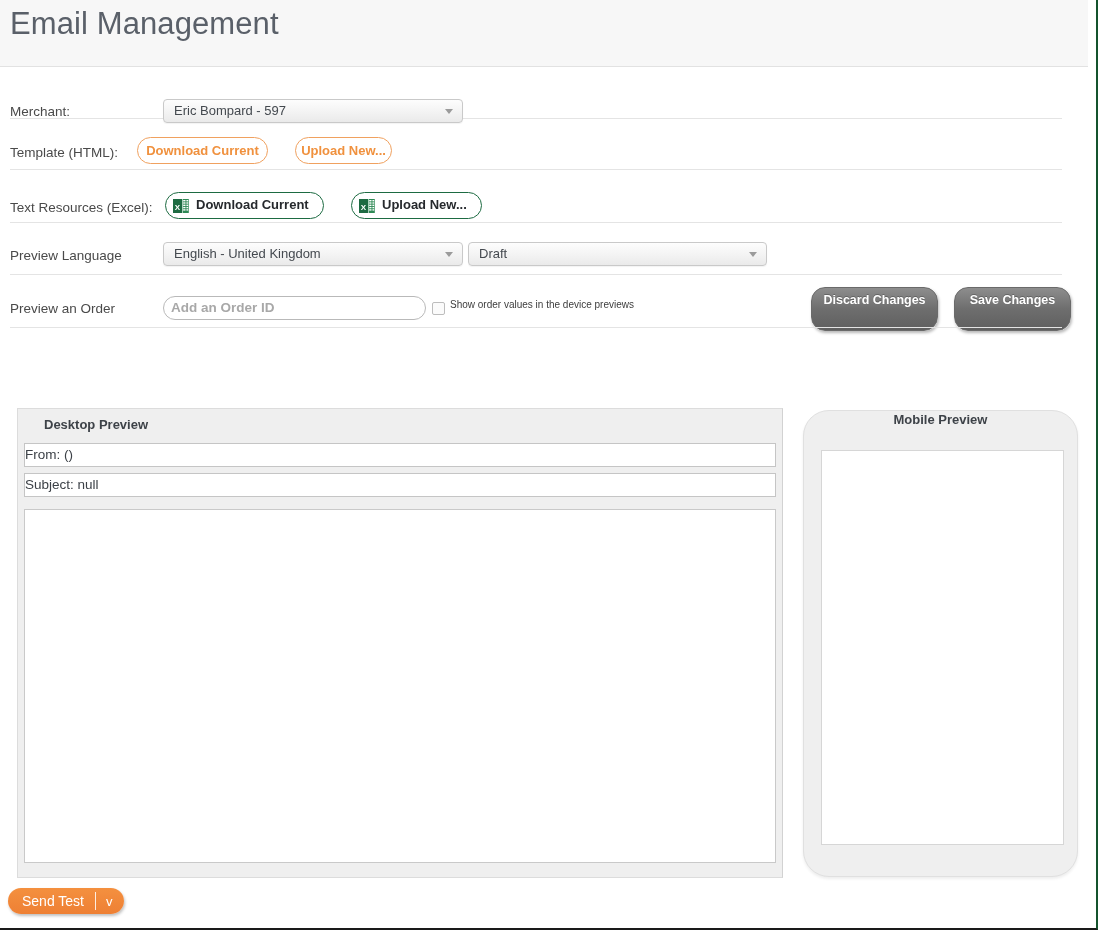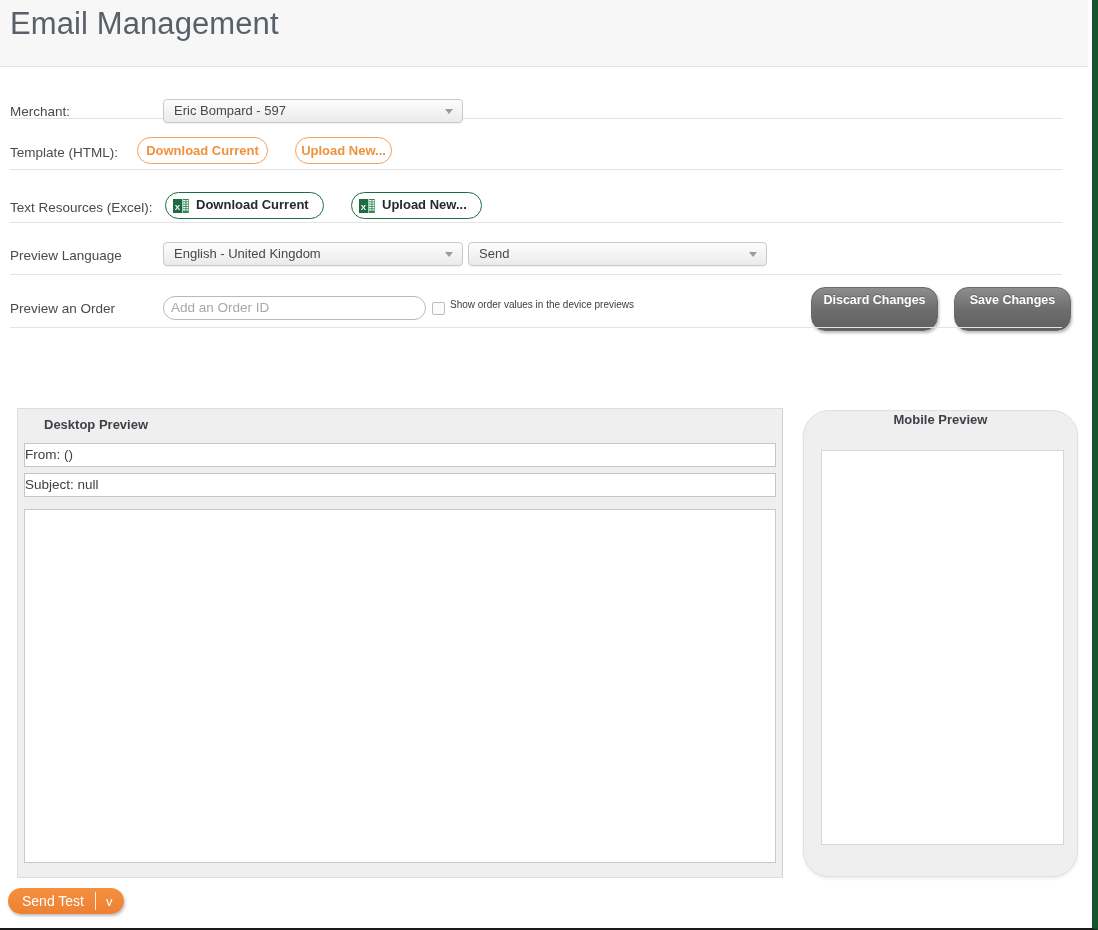--- a/index.html
+++ b/index.html
@@ -7,21 +7,21 @@
     margin: 0; padding: 0;
     width: 1098px; height: 930px;
     background: #ffffff;
     font-family: "Liberation Sans", sans-serif;
     overflow: hidden;
   }
   #page {
     position: relative;
     width: 1098px; height: 930px;
     background: #ffffff;
-    border-right: 6px solid #14532d;
+    border-right: 2px solid #14532d;
     border-bottom: 2px solid #1a1a1a;
   }
 
   
   .header {
     position: absolute; left: 0; top: 0;
     width: 1088px; height: 67px;
     background: #f7f7f7;
     border-bottom: 1px solid #e2e2e2;
   }
@@ -139,20 +139,21 @@
     height: 24px;
     border: 1px solid #b9b9b9;
     background: #ffffff;
     border-radius: 12px;
     font-size: 13.5px;
     color: #a8a8a8;
     line-height: 22px;
     padding-left: 7px;
     white-space: nowrap;
     overflow: hidden;
+    font-weight: bold;
   }
 
   
   .cbox {
     position: absolute;
     width: 13px; height: 13px;
     border: 1px solid #bdbdbd;
     background: #fbfbfb;
     border-radius: 2px;
   }
@@ -307,21 +308,21 @@
       </div>
     </div>
 
     <div class="row" style="height:52px;">
       <div class="lbl" style="top:25px;">Preview Language</div>
       <div class="sel" style="left:153px; top:19px; width:300px;">
         <span>English - United Kingdom</span>
         <span class="caret"></span>
       </div>
       <div class="sel" style="left:458px; top:19px; width:299px;">
-        <span>Send</span>
+        <span>Draft</span>
         <span class="caret"></span>
       </div>
       <div class="btn-grey" style="left:801px; top:16px; width:127px;">Discard Changes</div>
       <div class="btn-grey" style="left:944px; top:16px; width:117px;">Save Changes</div>
     </div>
 
     <div class="row" style="height:53px;">
       <div class="lbl" style="top:26px;">Preview an Order</div>
       <div class="tinput" style="left:153px; top:21px; width:263px;">Add an Order ID</div>
       <div class="cbox" style="left:422px; top:27px;"></div>

